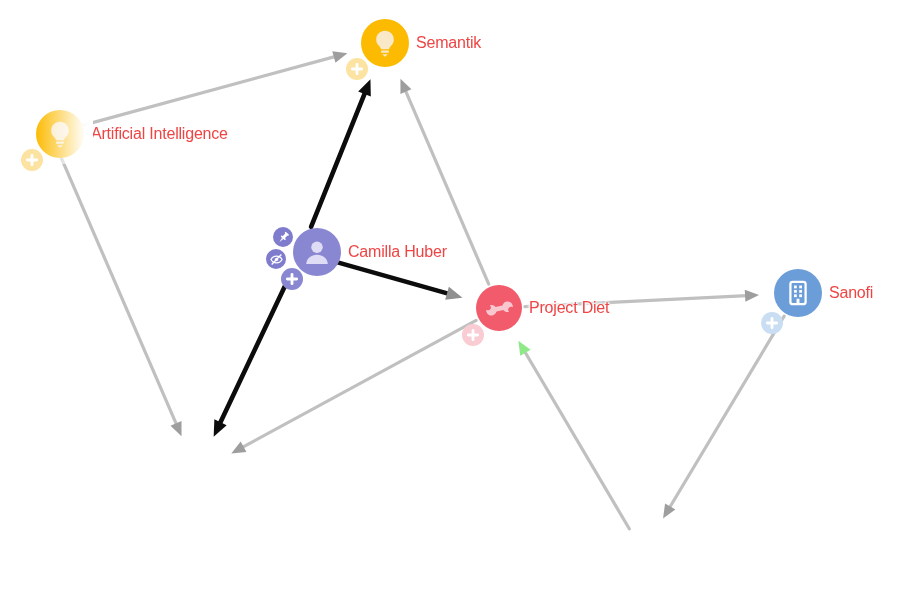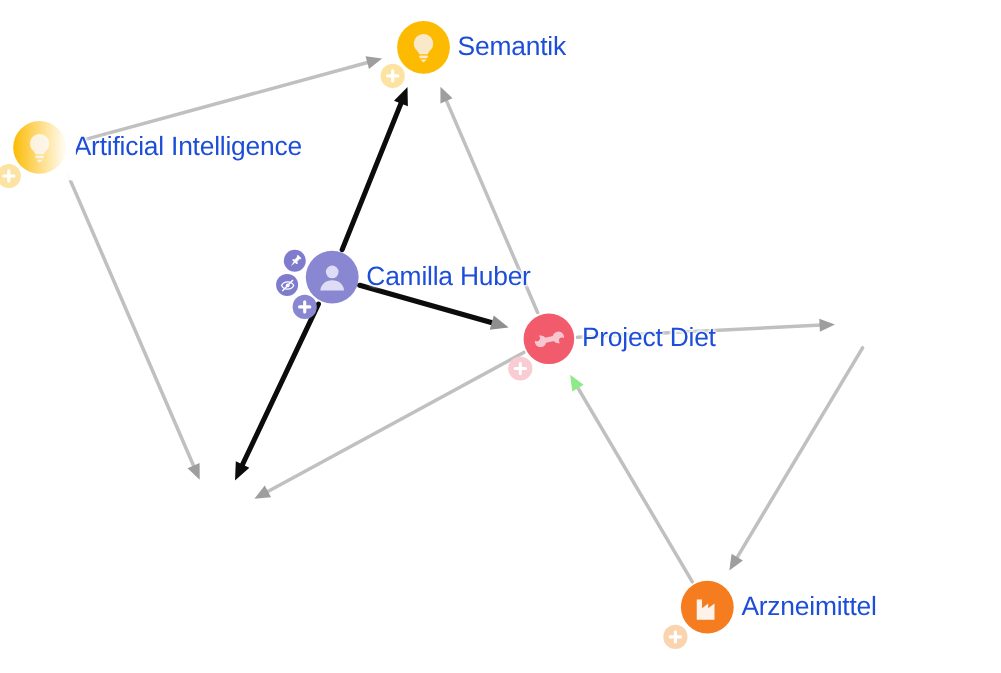--- a/index.html
+++ b/index.html
@@ -16,22 +16,22 @@
   .node-circle {
     position: absolute; left: 0; top: 0;
     border-radius: 50%;
     display: flex; align-items: center; justify-content: center;
   }
   .node-label {
     position: absolute;
     top: 50%;
     transform: translateY(-50%);
     white-space: nowrap;
-    font-size: 24px;
-    color: #1d4ed8;
+    font-size: 16px;
+    color: #ef4444;
     letter-spacing: -0.2px;
     text-shadow: 0 0 3px #fff, 0 0 3px #fff, 1px 1px 2px #fff, -1px -1px 2px #fff, 0 0 5px #fff;
   }
   .label-wrap { position: absolute; top: 0; height: 100%; }
   .label-fade {
     position: absolute; right: -2px; top: -6px; bottom: -6px; width: 58px;
     background: linear-gradient(to right, rgba(255,255,255,0), rgba(255,255,255,0.92) 80%, #ffffff);
     pointer-events: none;
   }
   .badge {
@@ -99,39 +99,39 @@
         </div>
         <div class="label-wrap" style="left: 55px;">
           <span class="node-label">Semantik</span>
         </div>
         <div class="badge" style="width: 22px; height: 22px; left: -15px; top: 39px; background: rgb(252, 227, 162);">
           <svg width="18" height="18" viewBox="0 0 24 24">
        <path d="M12 5.8v12.4M5.8 12h12.4" stroke="#ffffff" stroke-width="3.8" stroke-linecap="round"></path>
      </svg>
         </div>
       </div>
-      <div class="node" style="left: 12px; top: 110px; width: 48px; height: 48px;">
+      <div class="node" style="left: 36px; top: 110px; width: 48px; height: 48px;">
         <div class="node-circle" style="width: 48px; height: 48px; background: rgb(252, 186, 0);">
           <svg width="32" height="32" viewBox="0 0 24 24">
        <path d="M12 2.9c-3.7 0-6.6 2.9-6.6 6.6 0 2 .9 3.6 2.2 4.8.7.6 1.2 1.5 1.4 2.4h6c.2-.9.7-1.8 1.4-2.4 1.3-1.2 2.2-2.8 2.2-4.8 0-3.7-2.9-6.6-6.6-6.6z" fill="#f9e9c8"></path>
        <rect x="9" y="17.6" width="6" height="1.8" rx="0.9" fill="#f9e9c8"></rect>
        <path d="M9.8 20.4h4.4L12 22.4z" fill="#f9e9c8"></path>
      </svg>
         </div>
         <div class="label-wrap" style="left: 55px;">
           <span class="node-label">Artificial Intelligence</span>
           <div class="label-fade"></div>
         </div>
         <div class="badge" style="width: 22px; height: 22px; left: -15px; top: 39px; background: rgb(252, 227, 162);">
           <svg width="18" height="18" viewBox="0 0 24 24">
        <path d="M12 5.8v12.4M5.8 12h12.4" stroke="#ffffff" stroke-width="3.8" stroke-linecap="round"></path>
      </svg>
         </div>
       </div>
-      <div class="node" style="left: 278px; top: 228px; width: 48px; height: 48px; text-align: center;">
+      <div class="node" style="left: 293px; top: 228px; width: 48px; height: 48px; text-align: center;">
         <div class="node-circle" style="width: 48px; height: 48px; background: rgb(138, 135, 210);">
           <svg width="32" height="32" viewBox="0 0 24 24">
        <circle cx="12" cy="8.4" r="4.3" fill="#dfddf5"></circle>
        <path d="M3.9 21c.4-4.3 3.7-6.9 8.1-6.9s7.7 2.6 8.1 6.9z" fill="#dfddf5"></path>
      </svg>
         </div>
         <div class="label-wrap" style="left: 55px;">
           <span class="node-label">Camilla Huber</span>
         </div>
         <div class="badge" style="width: 20px; height: 20px; left: -20px; top: -1px; background: rgb(127, 124, 205);">
@@ -171,29 +171,36 @@
         </div>
         <div class="label-wrap" style="left: 53px;">
           <span class="node-label">Project Diet</span>
         </div>
         <div class="badge" style="width: 22px; height: 22px; left: -14px; top: 39px; background: rgb(249, 203, 210);">
           <svg width="18" height="18" viewBox="0 0 24 24">
        <path d="M12 5.8v12.4M5.8 12h12.4" stroke="#ffffff" stroke-width="3.8" stroke-linecap="round"></path>
      </svg>
         </div>
       </div>
-      <div class="node" style="left: 619px; top: 528px; width: 48px; height: 48px;">
-        <div class="node-circle" style="width: 48px; height: 48px; background: rgb(245, 125, 31);">
-          <svg width="32" height="32" viewBox="0 0 24 24">
-       <path d="M4.8 20.6 V6.8 h3.6 v5.9 l4.2-3.3 v3.3 l4.3-3.3 v11.2 z" fill="#fdf3ea"></path>
-     </svg>
-        </div>
-        <div class="label-wrap" style="left: 55px;">
-          <span class="node-label">Arzneimittel</span>
-        </div>
-        <div class="badge" style="width: 22px; height: 22px; left: -16px; top: 40px; background: rgb(250, 212, 174);">
+      <div class="node" style="left: 774px; top: 269px; width: 48px; height: 48px;">
+        <div class="node-circle" style="width: 48px; height: 48px; background: rgb(107, 157, 216);">
+          <svg width="32" height="32" viewBox="0 0 24 24">
+       <rect x="6.3" y="3.6" width="11.4" height="16.8" rx="1.7" fill="none" stroke="#ffffff" stroke-width="1.7"></rect>
+       <rect x="9" y="6.4" width="2.1" height="2.1" fill="#ffffff"></rect>
+            <rect x="12.9" y="6.4" width="2.1" height="2.1" fill="#ffffff"></rect>
+       <rect x="9" y="9.7" width="2.1" height="2.1" fill="#ffffff"></rect>
+            <rect x="12.9" y="9.7" width="2.1" height="2.1" fill="#ffffff"></rect>
+       <rect x="9" y="13" width="2.1" height="2.1" fill="#ffffff"></rect>
+            <rect x="12.9" y="13" width="2.1" height="2.1" fill="#ffffff"></rect>
+       <rect x="10.9" y="16.3" width="2.2" height="4" fill="#ffffff"></rect>
+     </svg>
+        </div>
+        <div class="label-wrap" style="left: 55px;">
+          <span class="node-label">Sanofi</span>
+        </div>
+        <div class="badge" style="width: 22px; height: 22px; left: -13px; top: 43px; background: rgb(201, 221, 243);">
           <svg width="18" height="18" viewBox="0 0 24 24">
        <path d="M12 5.8v12.4M5.8 12h12.4" stroke="#ffffff" stroke-width="3.8" stroke-linecap="round"></path>
      </svg>
         </div>
       </div>
     </div>
 </div>
 
 </body></html>

